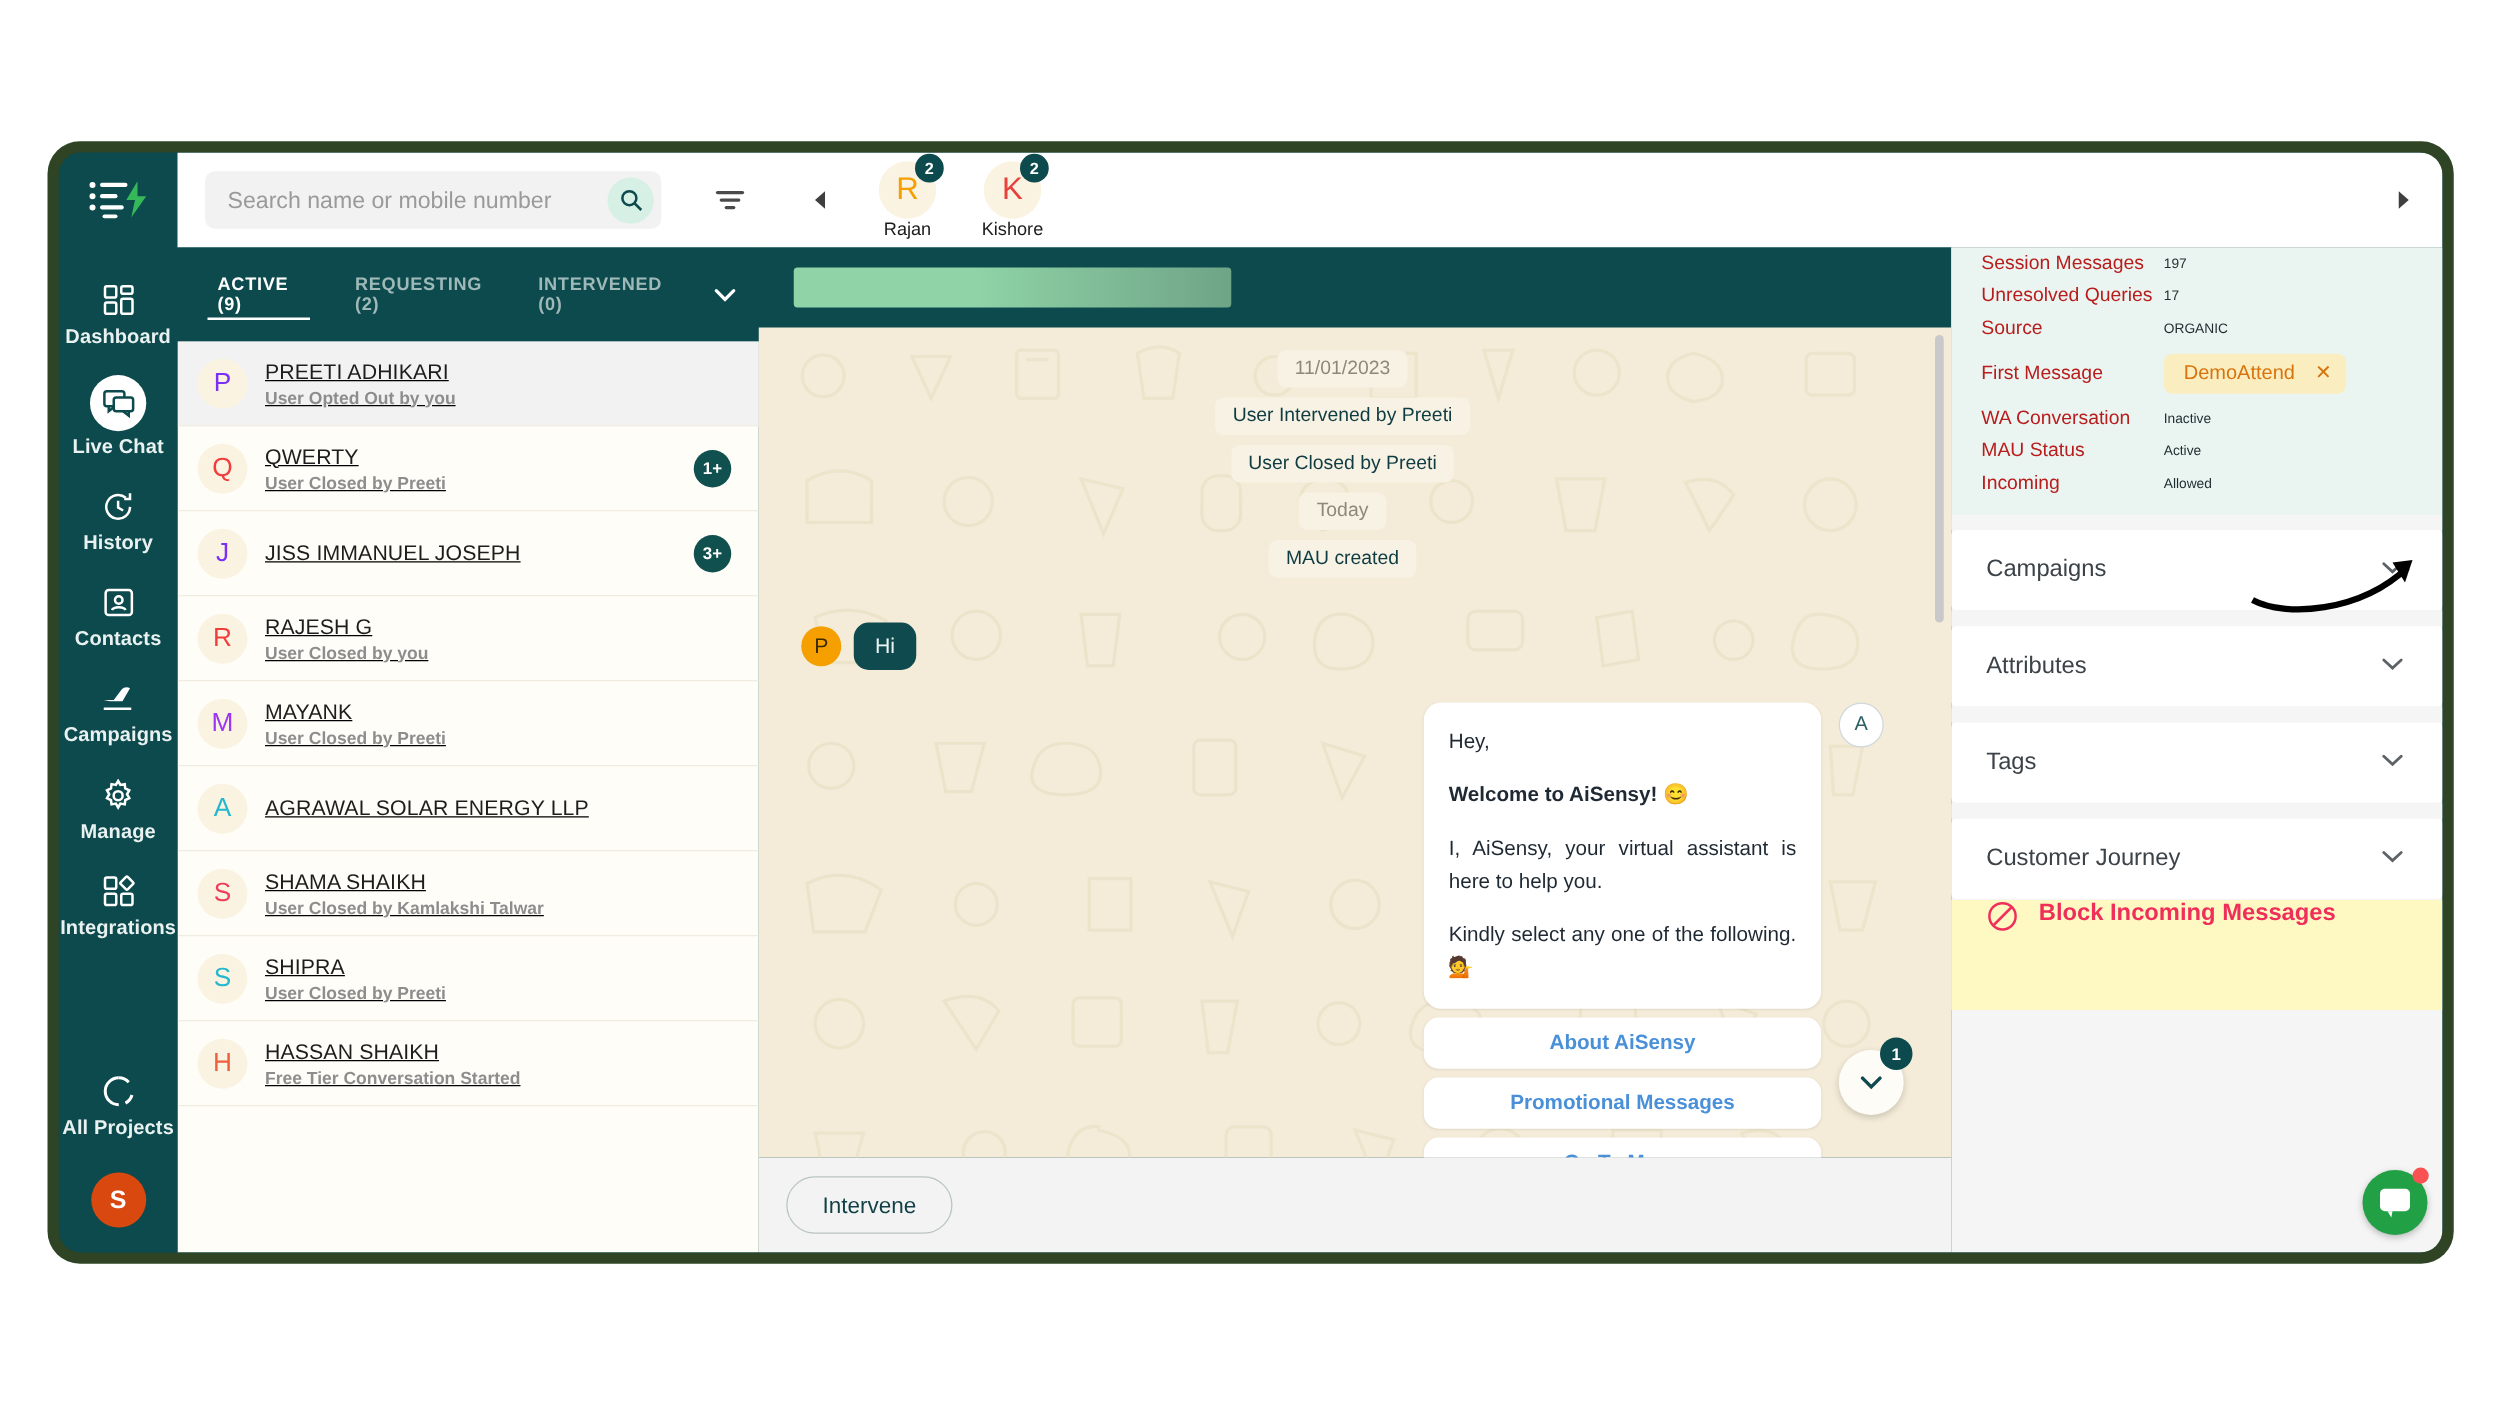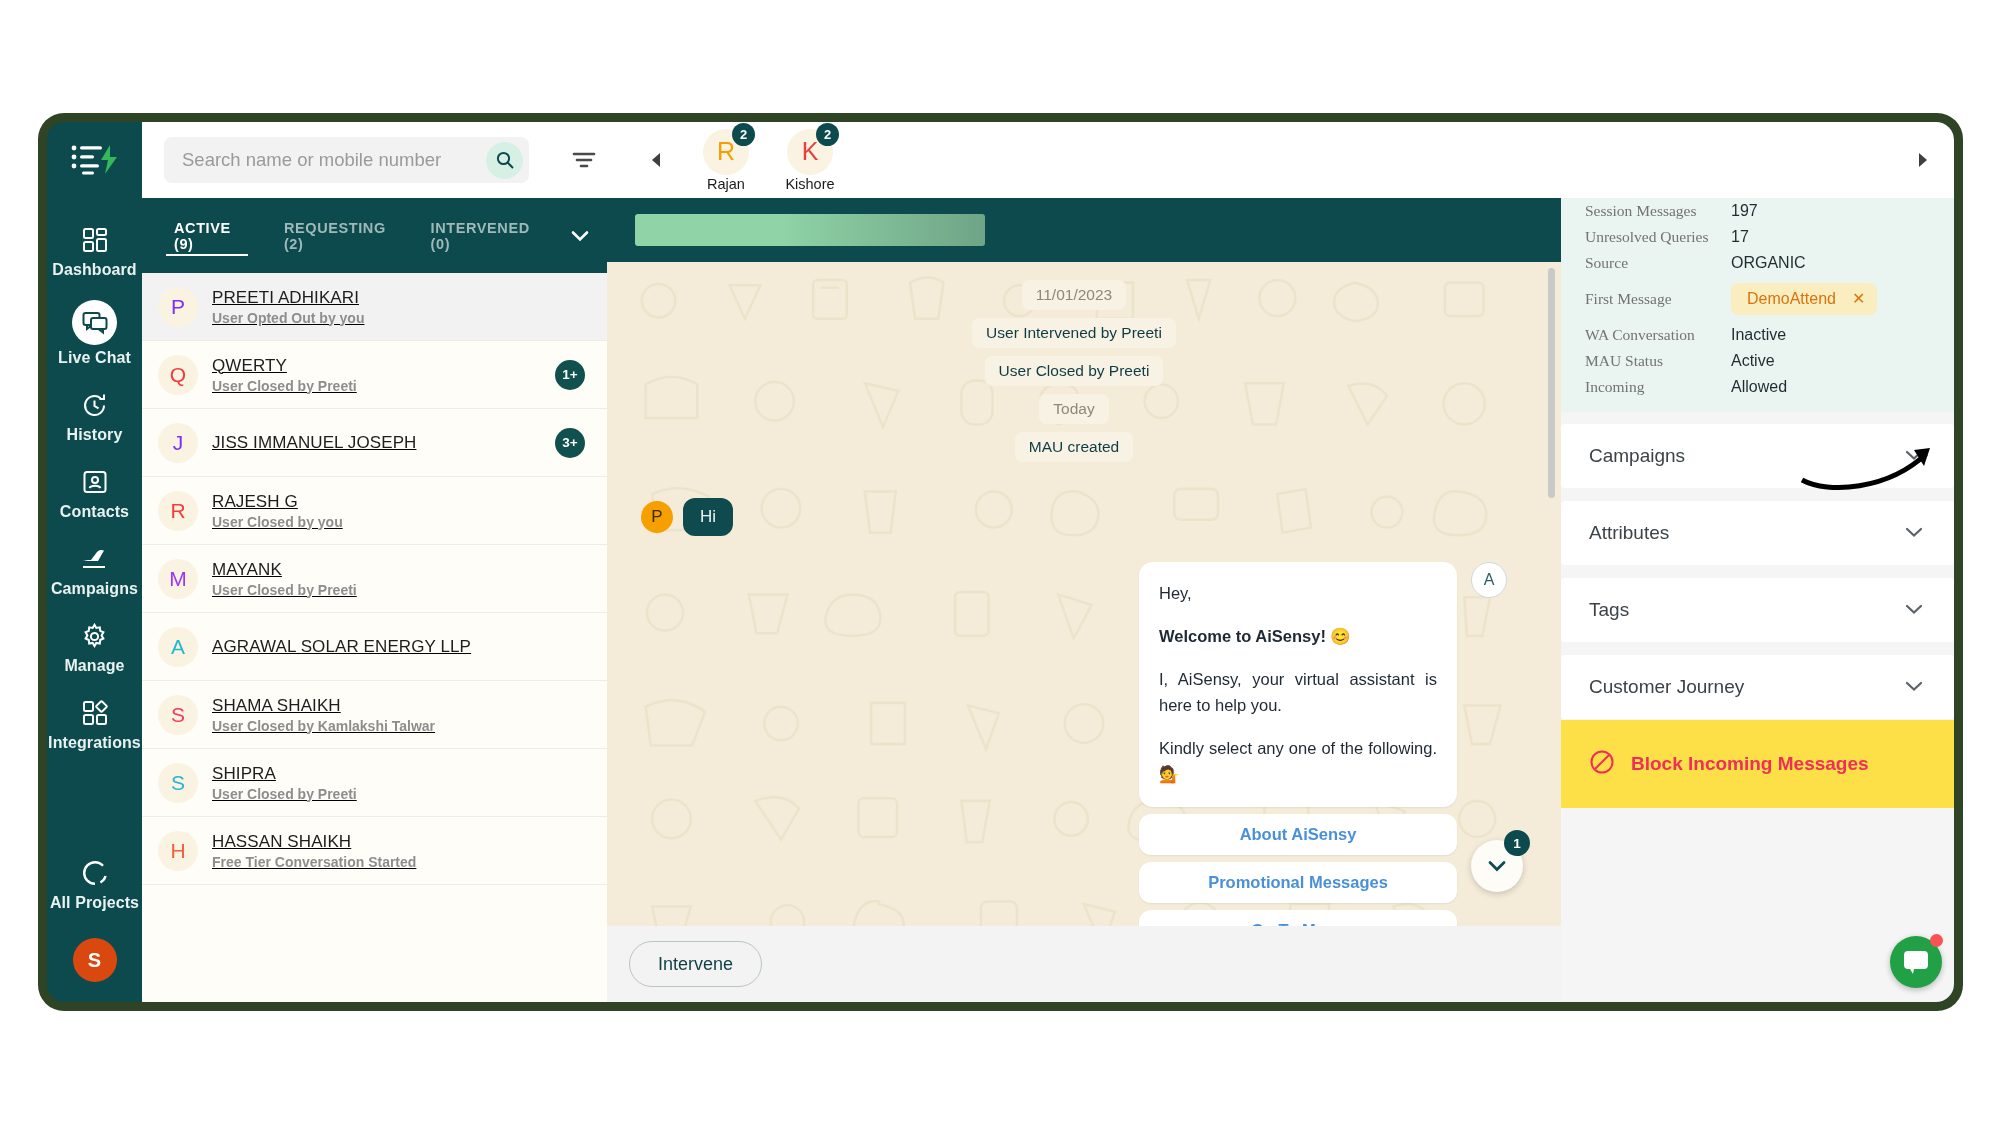--- a/index.html
+++ b/index.html
@@ -281,23 +281,23 @@
   }
   #profile-scroll { flex: 1; overflow: hidden; position: relative; }
   #info-card {
     background: #eaf5f1; padding: 0 24px 12px 24px;
   }
   .info-row {
     display: flex; align-items: center; min-height: 26px;
   }
   .info-label {
     width: 146px; flex: 0 0 146px;
-    font-size: 15.5px; color: #737373; font-family: Liberation Serif, serif;
-  }
-  .info-value { font-size: 16px; color: #1f2d30; }
+    font-size: 15.5px; color: #b91c1c;
+  }
+  .info-value { font-size: 11px; color: #1f2d30; }
   .tag-chip {
     background: #faeec0; border-radius: 7px;
     padding: 7px 12px 7px 16px;
     display: inline-flex; align-items: center; gap: 16px;
   }
   .tag-chip span { color: #d9730d; font-size: 16px; }
   .tag-x { color: #e03131; font-size: 19px; cursor: pointer; line-height: 1; }
   .toggle {
     width: 44px; height: 21px; border-radius: 12px;
     background: #9aa0a0; position: relative; cursor: pointer;
@@ -310,22 +310,22 @@
   #arrow-anno { position: absolute; right: 6px; top: 238px; pointer-events: none; }
   .acc-card {
     background: #ffffff; margin: 0 0 1px 0;
     height: 64px; display: flex; align-items: center;
     justify-content: space-between; padding: 0 30px 0 28px;
     border-radius: 4px; cursor: pointer;
   }
   .acc-title { font-size: 19px; color: #3c4348; }
   .acc-sep { height: 12px; background: #f5f5f5; }
   #block-row {
-    background: #fde047; height: 88px;
-    display: flex; align-items: center; gap: 16px;
+    background: #fef9c3; height: 88px;
+    display: flex; align-items: flex-start; gap: 16px;
     padding-left: 28px; cursor: pointer;
   }
   #block-text { color: #ef2f5a; font-size: 19px; font-weight: bold; }
   #intercom {
     position: absolute; right: 12px; bottom: 14px;
     width: 52px; height: 52px; border-radius: 50%;
     background: #22a046; cursor: pointer;
     display: flex; align-items: center; justify-content: center;
     box-shadow: 0 2px 6px rgba(0,0,0,.25);
   }

